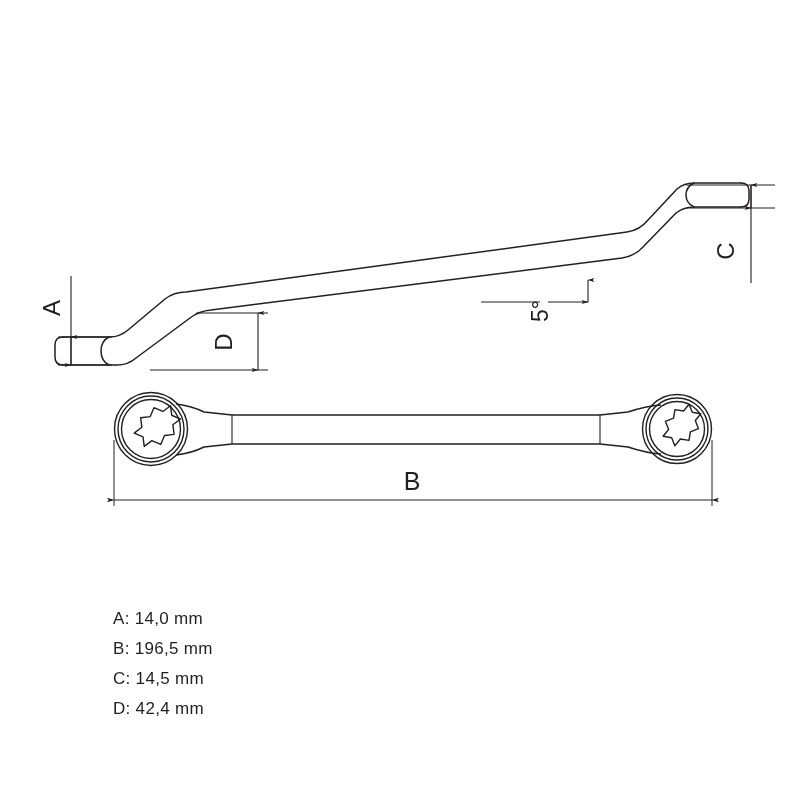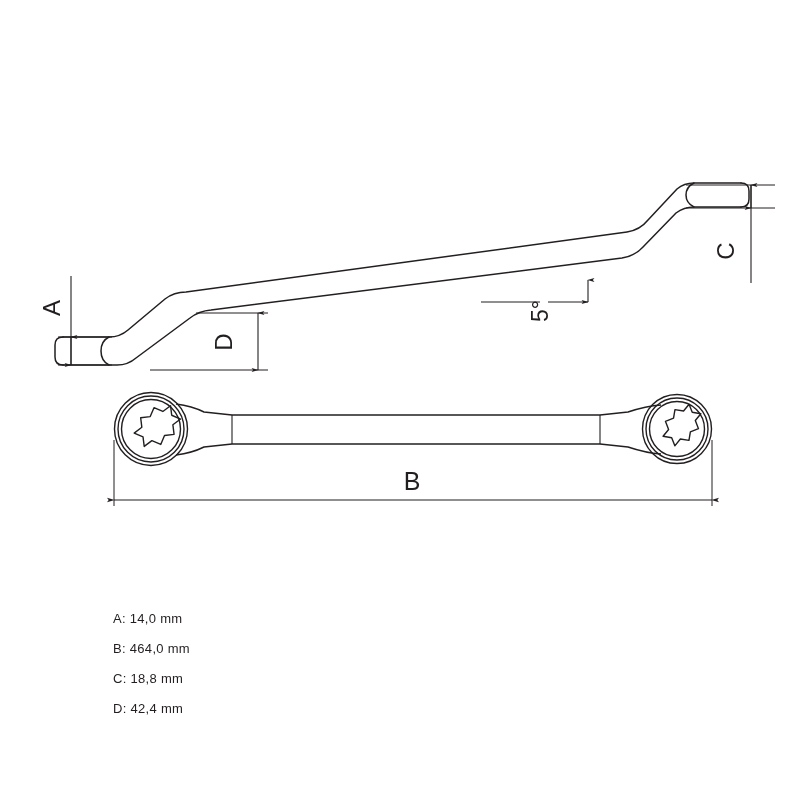--- a/index.html
+++ b/index.html
@@ -32,21 +32,21 @@
     display: block;
   }
   .legend {
     position: absolute;
     left: 113px;
     top: 604px;
     width: 300px;
   }
   .legend-row {
     font-family: "Liberation Sans", sans-serif;
-    font-size: 13px;
+    font-size: 17px;
     line-height: 30px;
     color: #231f20;
     letter-spacing: 0.3px;
     white-space: pre;
   }
 </style>
 </head>
 <body>
 
 <div id="sheet">
@@ -192,18 +192,18 @@
         <line x1="712" y1="440" x2="712" y2="506" stroke="#231f20" stroke-width="1"></line>
 
         <line x1="114" y1="500" x2="712" y2="500" stroke="#231f20" stroke-width="1.2" marker-start="url(#arrL)" marker-end="url(#arrL)"></line>
         <text x="412" y="490" font-family="Liberation Sans, sans-serif" font-size="25" fill="#231f20" text-anchor="middle">B</text>
       </g>
     </g>
   </svg>
 
   <div class="legend">
     <div class="legend-row">A: 14,0 mm</div>
-    <div class="legend-row">B: 464,0 mm</div>
-    <div class="legend-row">C: 18,8 mm</div>
+    <div class="legend-row">B: 196,5 mm</div>
+    <div class="legend-row">C: 14,5 mm</div>
     <div class="legend-row">D: 42,4 mm</div>
   </div>
 
 </div>
 
 </body></html>

